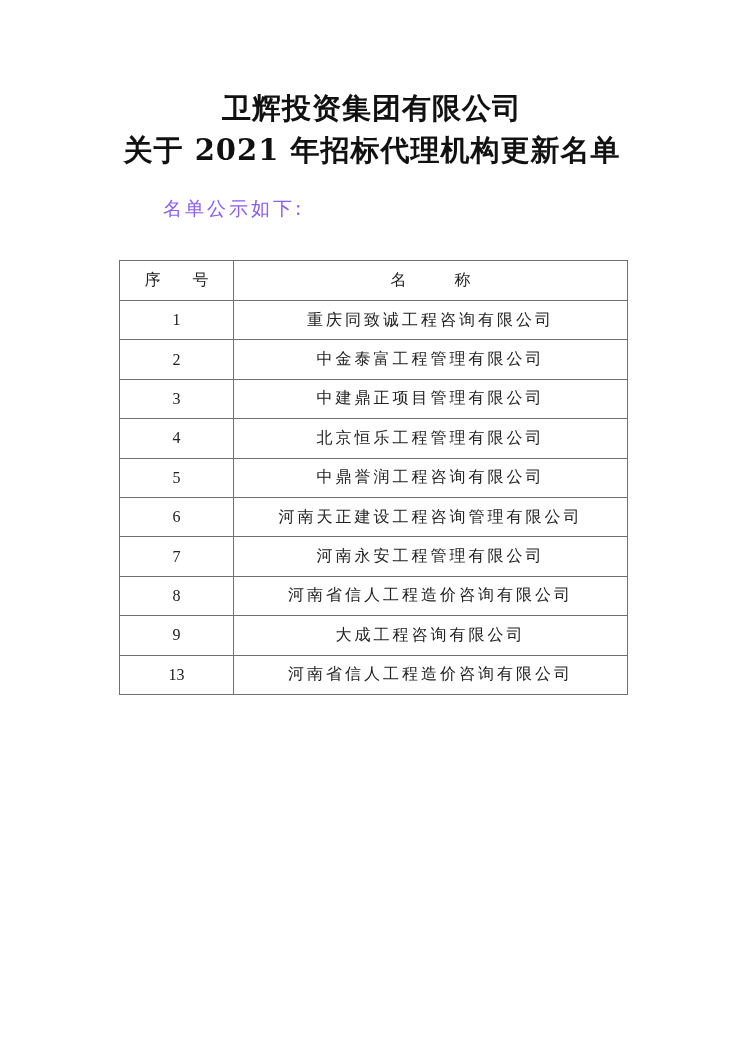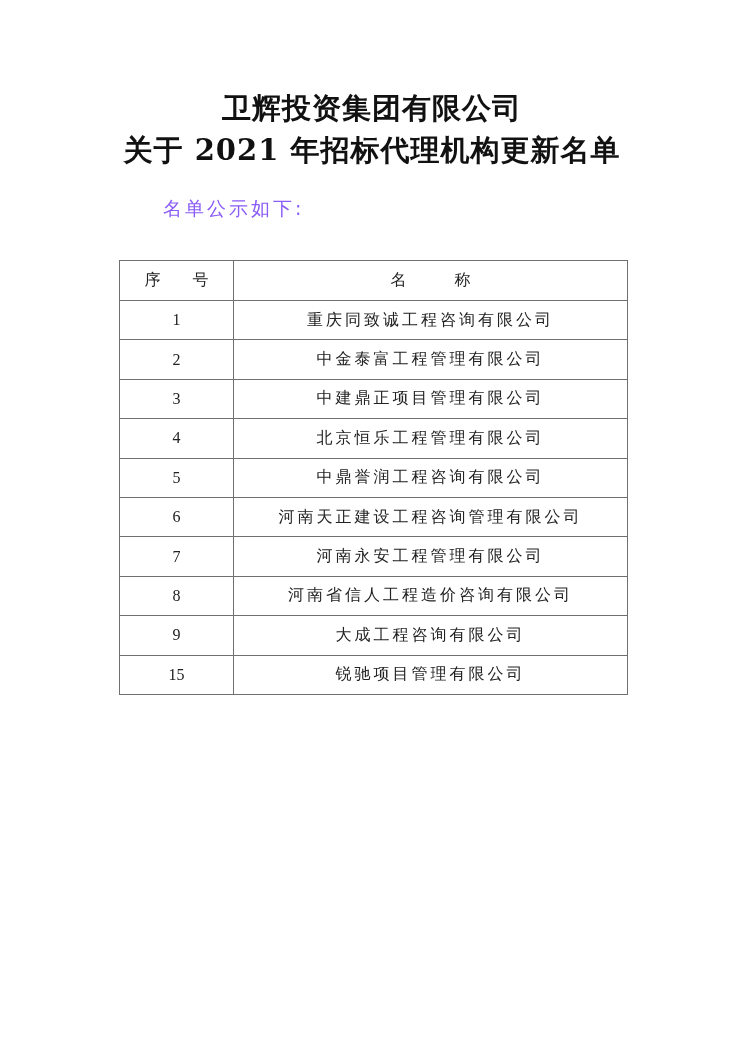--- a/index.html
+++ b/index.html
@@ -85,17 +85,17 @@
       </tr>
     <tr>
         <td class="num">8</td>
         <td>河南省信人工程造价咨询有限公司</td>
       </tr>
     <tr>
         <td class="num">9</td>
         <td>大成工程咨询有限公司</td>
       </tr>
     <tr>
-        <td class="num">15</td>
-        <td>锐驰项目管理有限公司</td>
+        <td class="num">13</td>
+        <td>河南省信人工程造价咨询有限公司</td>
       </tr>
   </tbody>
 </table>
 
 </body></html>

